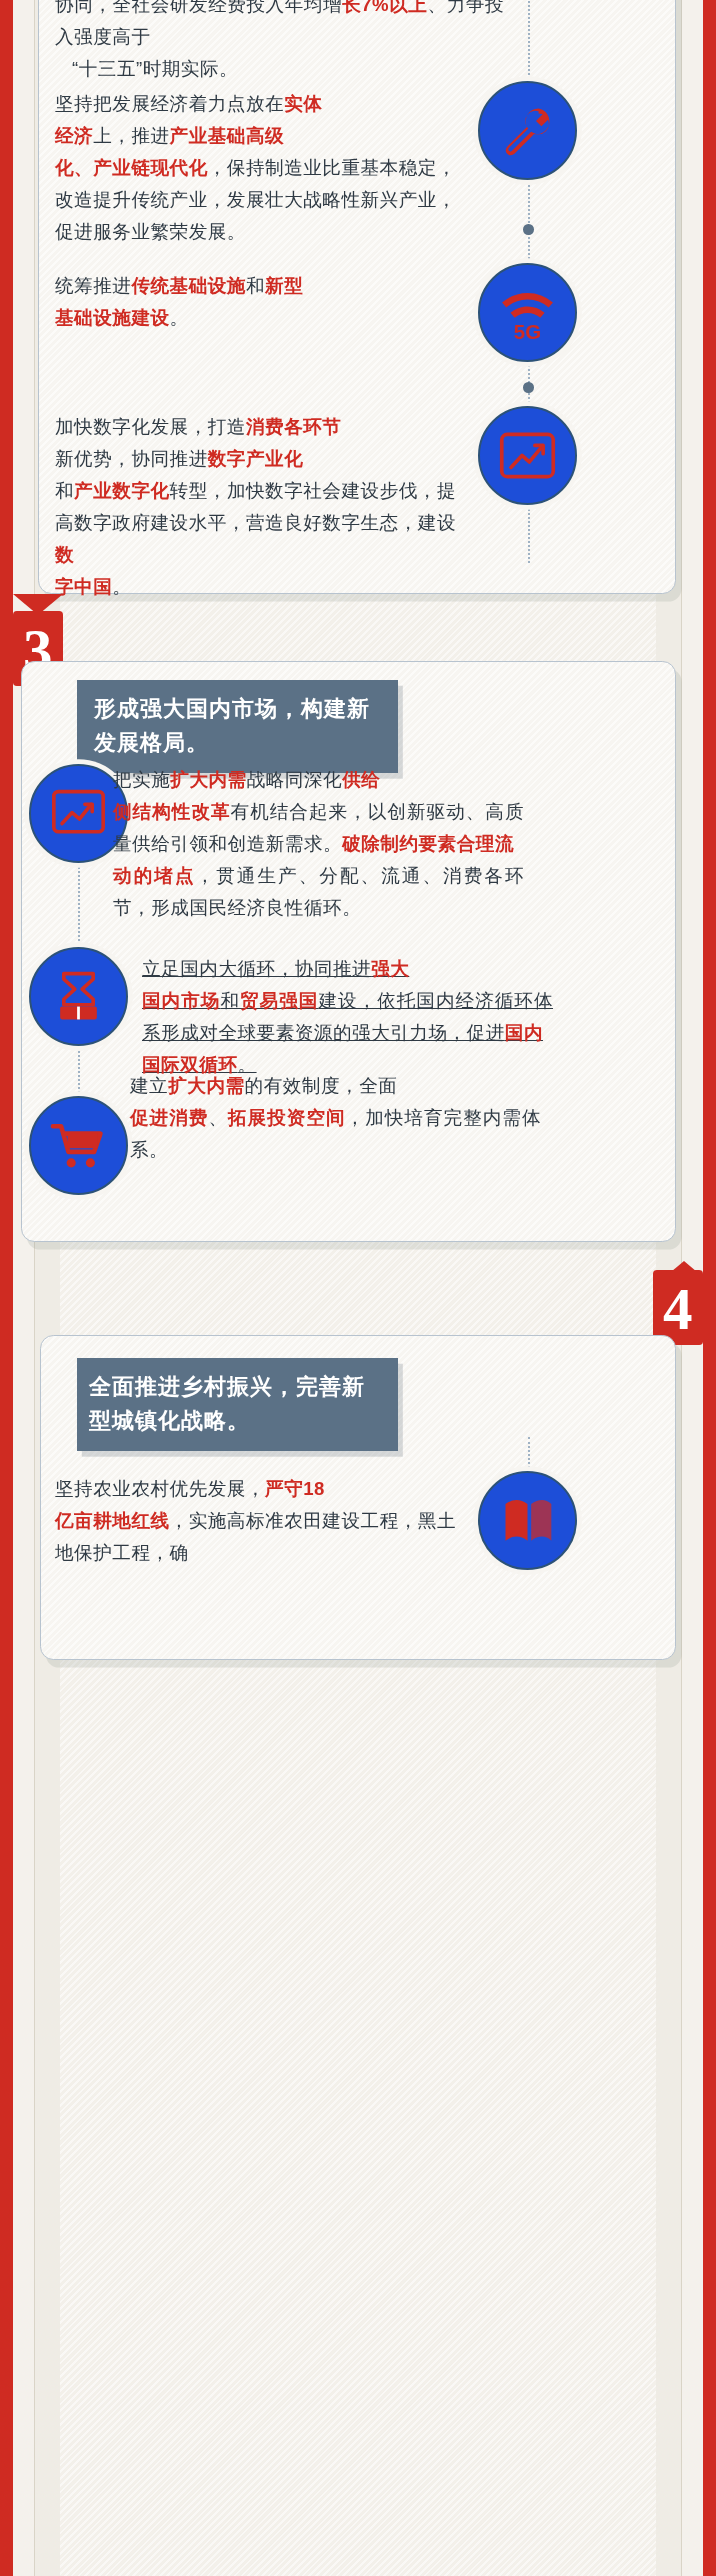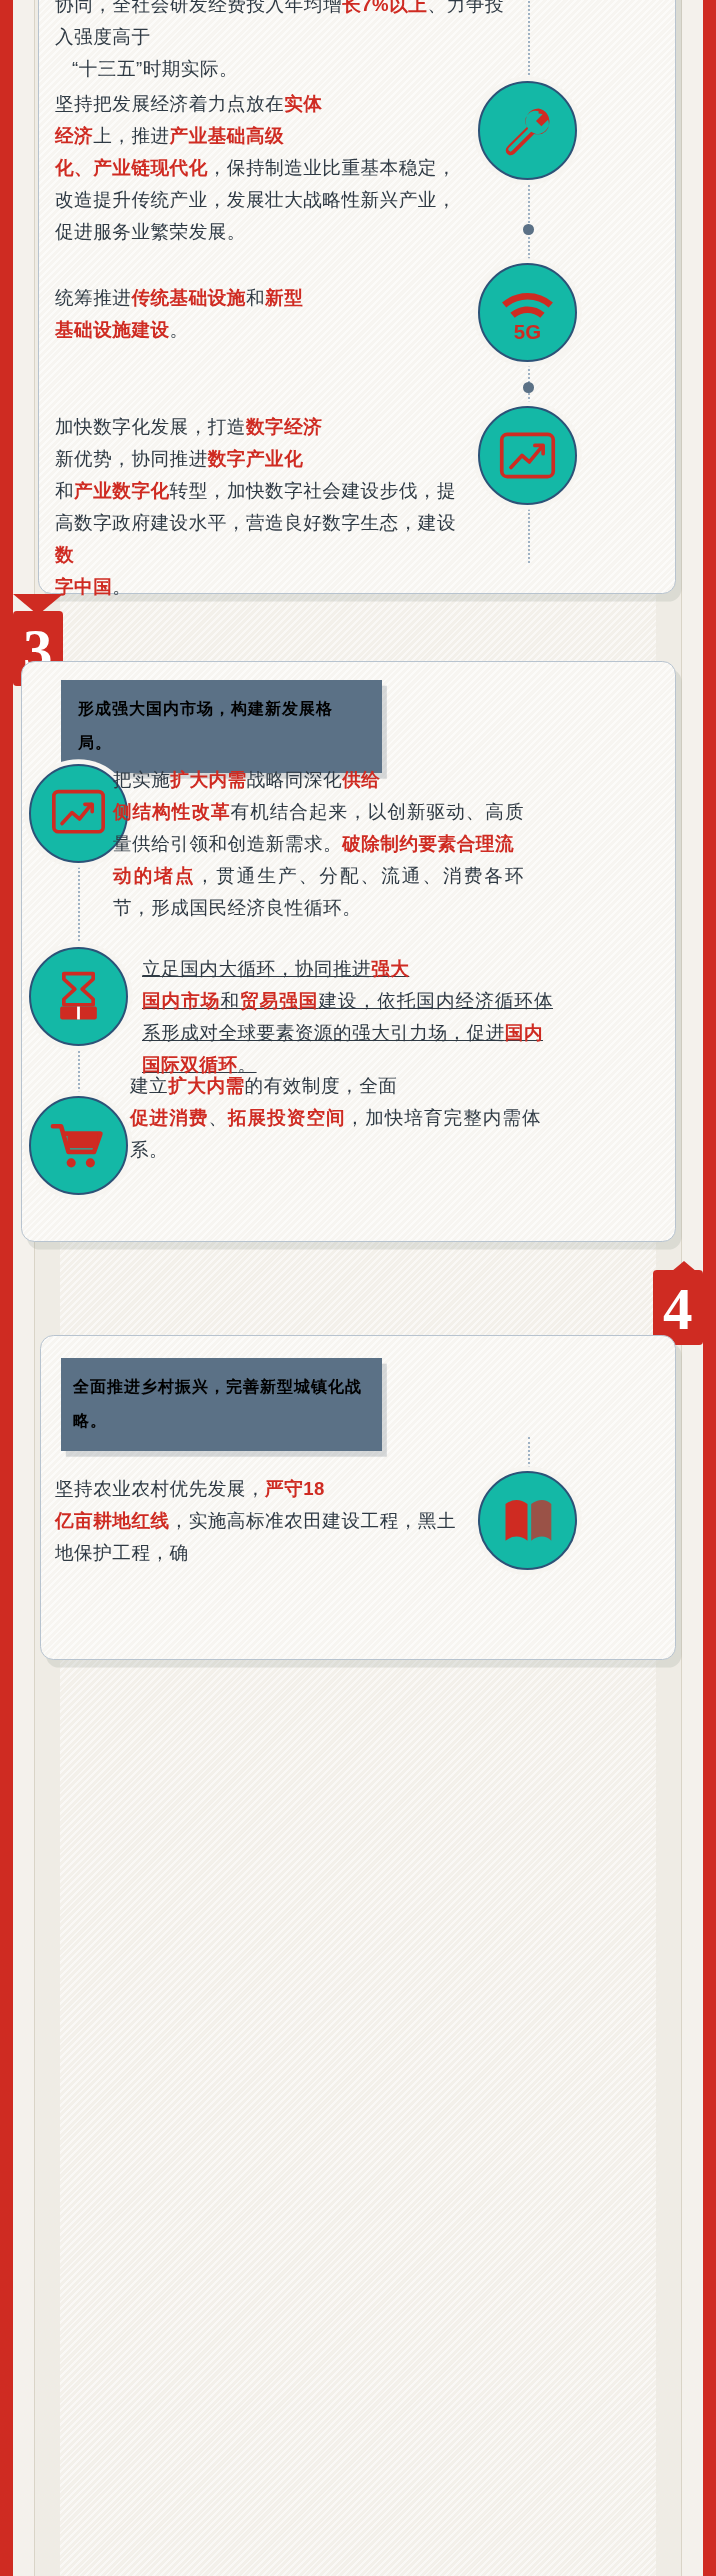--- a/index.html
+++ b/index.html
@@ -67,27 +67,28 @@
     color: #2f3a44;
     letter-spacing: 0.5px;
     text-align: justify;
   }
   .txt b { color: #cf2b22; font-weight: bold; }
 
   
   .banner {
     position: absolute;
     background: #5b7186;
-    color: #000000;
-    font-size: 16px;
+    color: #ffffff;
+    font-size: 22px;
     font-weight: bold;
     line-height: 34px;
     letter-spacing: 1px;
     padding: 11.5px 17px 13.4px 17px;
     box-shadow: 4.8px 5.7px 0 rgba(120,130,140,.28);
+    margin-left: 16px;
   }
 
   
   .bignum {
     position: absolute;
     font-size: 59px;
     font-weight: bold;
     color: #cf2b22;
     font-family: "Liberation Serif", "DejaVu Serif", serif;
     line-height: 59px;
@@ -96,21 +97,21 @@
     position: absolute;
     background: #cf2b22;
     border-radius: 3.8px;
   }
 
   
   .badge {
     position: absolute;
     width: 99px; height: 99px;
     border-radius: 50%;
-    background: #14b8a6;
+    background: #1d4ed8;
     border: 2.9px solid #2c5277;
     box-shadow: 0 0 0 4.8px #f7f5f1;
     display: flex; align-items: center; justify-content: center;
   }
   .badge svg { display: block; }
 
   .dot {
     position: absolute;
     width: 10.5px; height: 10.5px; border-radius: 50%;
     background: #5b7186;
@@ -157,34 +158,34 @@
 
 <div class="badge" style="left:478px; top:263px;">
   <svg width="67" height="65" viewBox="0 0 72 70">
     <path d="M36 14c-10.5 0-20.1 3.9-27.4 10.3l4.6 5.2A35.2 35.2 0 0 1 36 21a35.2 35.2 0 0 1 22.8 8.5l4.6-5.2A41.6 41.6 0 0 0 36 14z" fill="#cf2b22"></path>
     <path d="M36 28.5c-7 0-13.5 2.6-18.4 6.9l4.6 5.2A21 21 0 0 1 36 35.5c5.2 0 10 1.9 13.8 5.1l4.6-5.2A28 28 0 0 0 36 28.5z" fill="#cf2b22"></path>
     <text x="36" y="64" font-size="22" font-weight="bold" text-anchor="middle" fill="#cf2b22" font-family="Liberation Sans, sans-serif">5G</text>
   </svg>
 </div>
 <div class="dot" style="left:523px; top:382px;"></div>
 
-<div class="txt" style="left:55px; top:282px; width:401px;">
+<div class="txt" style="left:55px; top:270px; width:401px;">
   统筹推进<b>传统基础设施</b>和<b>新型<br>基础设施建设</b>。
 </div>
 
 <div class="badge" style="left:478px; top:406px;">
   <svg width="61" height="57" viewBox="0 0 66 62">
     <rect x="5" y="8" width="56" height="46" rx="6" fill="none" stroke="#cf2b22" stroke-width="4"></rect>
     <path d="M15 44l12-13 8 7 14-17" fill="none" stroke="#cf2b22" stroke-width="4" stroke-linecap="round" stroke-linejoin="round"></path>
     <path d="M41 20h9v9" fill="none" stroke="#cf2b22" stroke-width="4" stroke-linecap="round" stroke-linejoin="round"></path>
   </svg>
 </div>
 
 <div class="txt" style="left:55px; top:411px; width:401px;">
-  加快数字化发展，打造<b>数字经济</b><br>新优势，协同推进<b>数字产业化</b><br>和<b>产业数字化</b>转型，加快数字社会建设步伐，提高数字政府建设水平，营造良好数字生态，建设<b>数<br>字中国</b>。
+  加快数字化发展，打造<b>消费各环节</b><br>新优势，协同推进<b>数字产业化</b><br>和<b>产业数字化</b>转型，加快数字社会建设步伐，提高数字政府建设水平，营造良好数字生态，建设<b>数<br>字中国</b>。
 </div>
 
 <div class="divider-notch" style="left:13.4px; top:594px;"></div>
 <div class="numtab" style="left:13.4px; top:611px; width:50px; height:75px;"></div>
 <div class="bignum" style="left:23px; top:621px; color:#ffffff;">3</div>
 
 <div class="card" style="left:21px; top:661px; width:655px; height:581px;"></div>
 
 <div class="banner" style="left:61px; top:680px; width:321px;">形成强大国内市场，构建新发展格局。</div>
 

